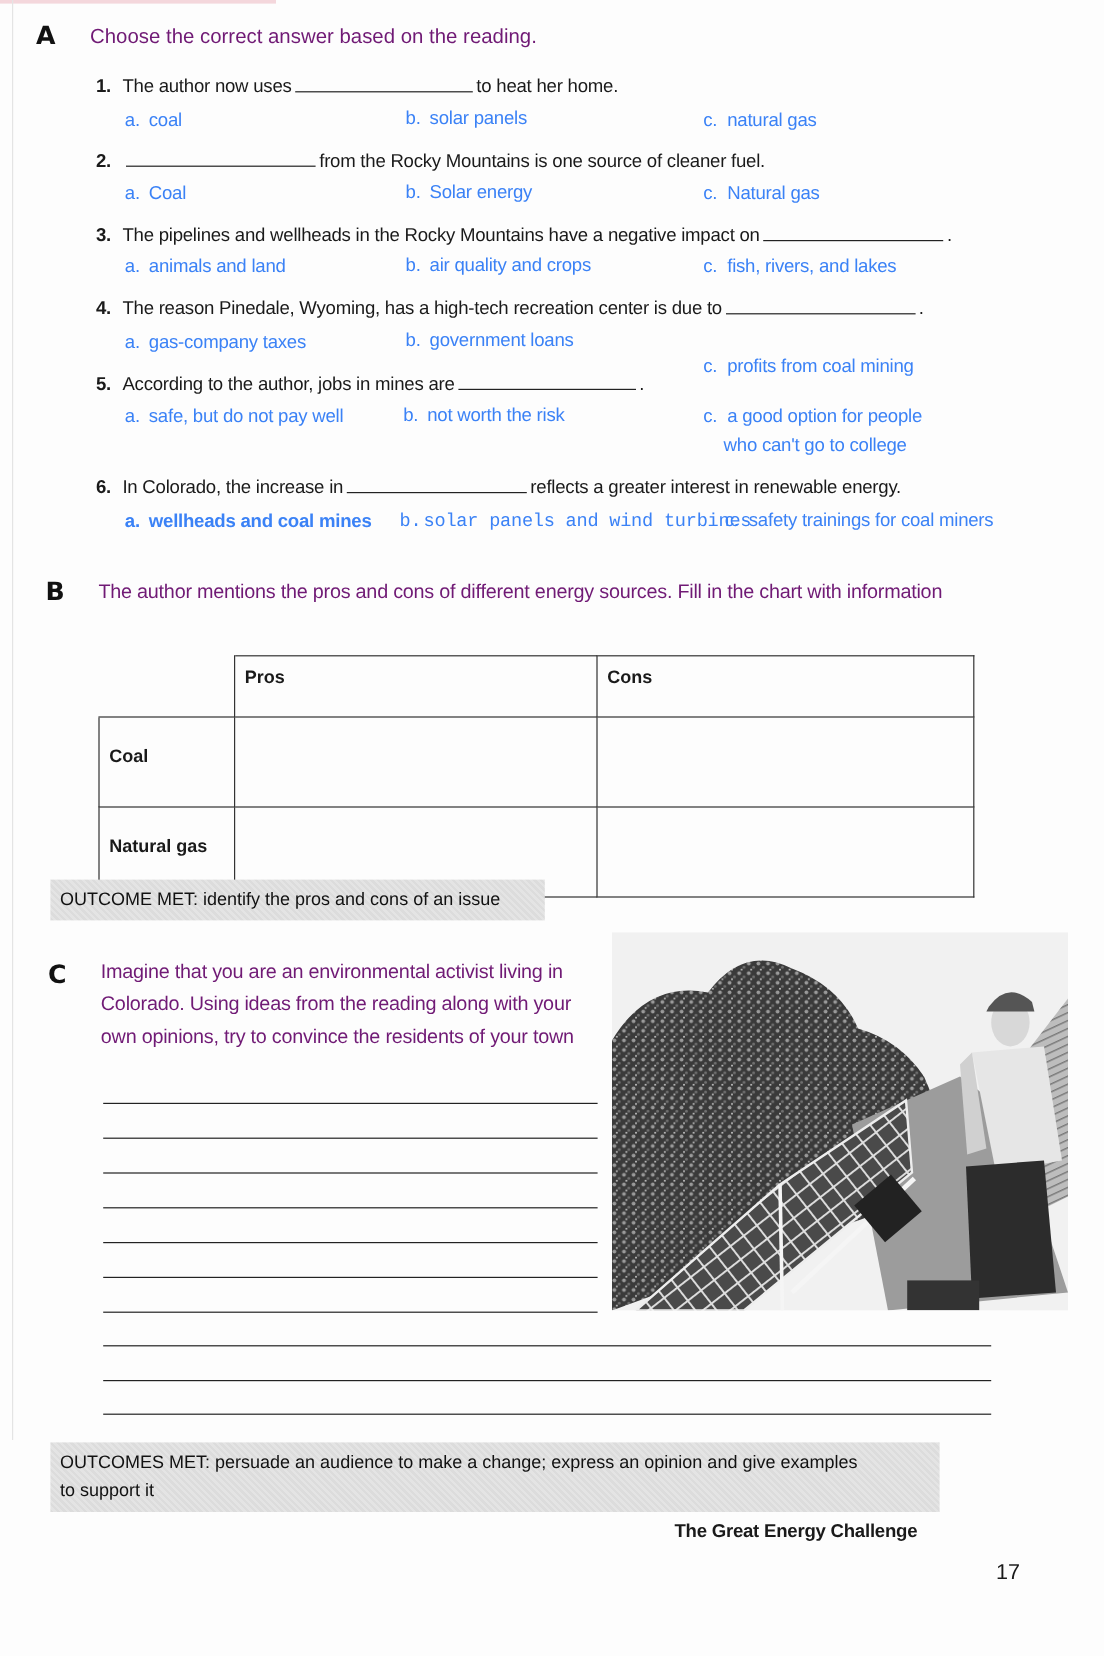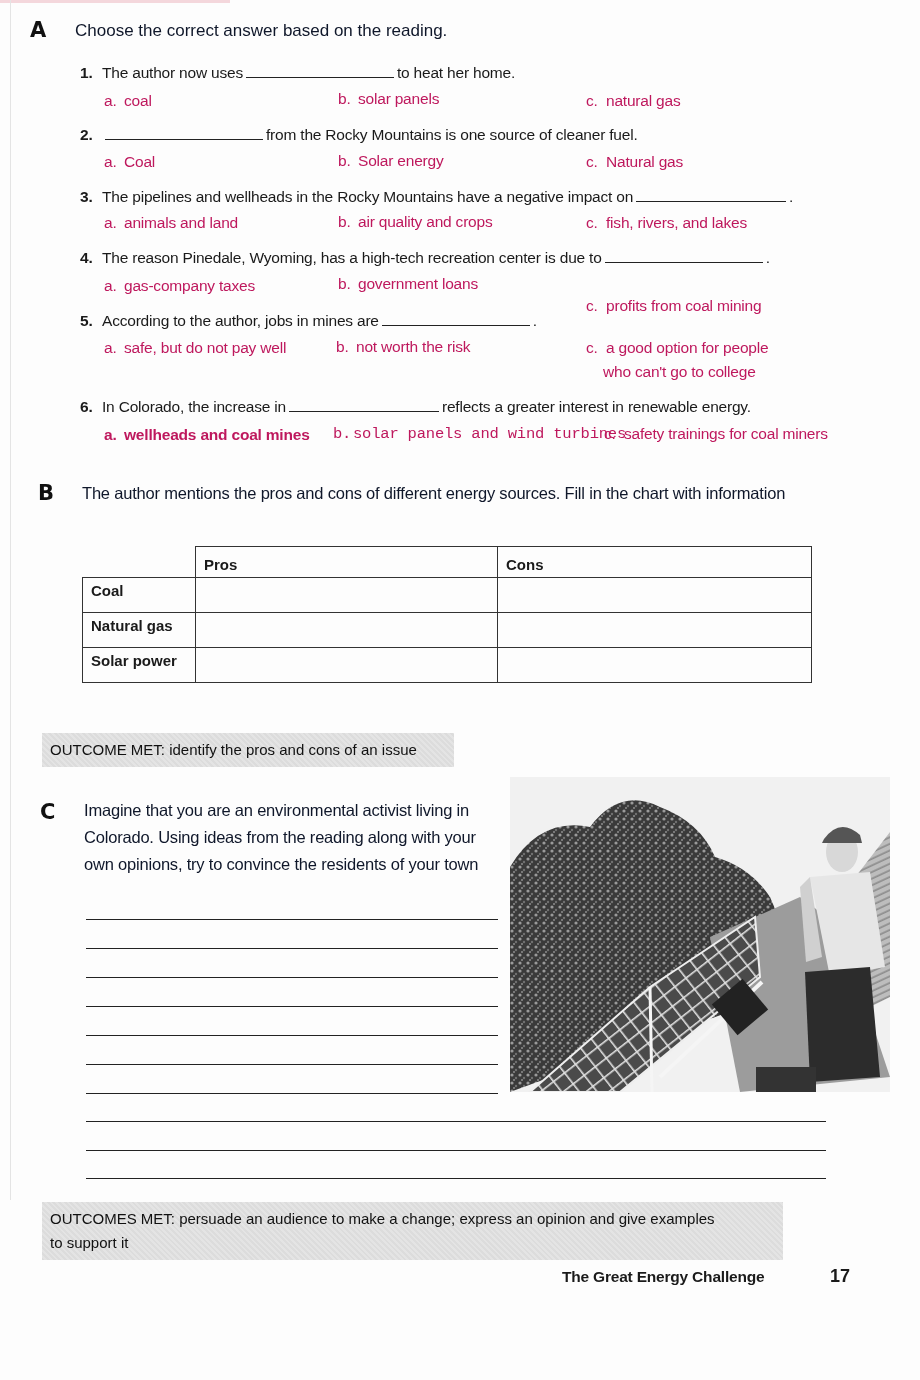--- a/index.html
+++ b/index.html
@@ -4,44 +4,44 @@
 <style>
   html, body { margin: 0; padding: 0; }
   body {
     width: 920px; height: 1380px; background: #fdfdfd; position: relative; overflow: hidden;
     font-family: "Liberation Sans", "DejaVu Sans", sans-serif; color: #1a1a1a;
   }
   .page-edge-top { position: absolute; left: 0; top: 0; width: 230px; height: 3px; background: #f4d7dc; }
   .page-edge-left { position: absolute; left: 10px; top: 0; width: 1px; height: 1200px; background: #e4e4e4; }
 
   .sec-letter { position: absolute; font-weight: bold; font-size: 21px; font-family: "DejaVu Sans", sans-serif; color: #111; }
-  .sec-instr { position: absolute; font-size: 17px; line-height: 26px; color: #0f172a; }
+  .sec-instr { position: absolute; font-size: 17px; line-height: 26px; color: #701a75; }
 
   .q { position: absolute; left: 80px; font-size: 15.5px; color: #1a1a1a; white-space: nowrap; letter-spacing: -0.2px; }
   .q .num { font-weight: bold; display: inline-block; width: 22px; }
   .blank { display: inline-block; border-bottom: 1.3px solid #222; height: 12px; vertical-align: baseline; margin: 0 3px; }
-  .opt { position: absolute; font-size: 15.5px; color: #be185d; white-space: nowrap; letter-spacing: -0.2px; }
+  .opt { position: absolute; font-size: 15.5px; color: #3b82f6; white-space: nowrap; letter-spacing: -0.2px; }
   .opt .l { display: inline-block; width: 20px; }
 
   table.chart { position: absolute; left: 82px; top: 546px; width: 730px; border-collapse: collapse; }
-  table.chart td, table.chart th { border: 1.4px solid #333; font-size: 15px; text-align: left; vertical-align: top; padding: 4px 8px; font-weight: bold; }
+  table.chart td, table.chart th { border: 1.4px solid #333; font-size: 15px; text-align: left; vertical-align: top; padding: 24px 8px; font-weight: bold; }
   table.chart th { height: 12px; padding-top: 9px; font-weight: bold; }
   table.chart th.empty { border: none; border-bottom: 1.4px solid #333; border-right: 1.4px solid #333; }
   table.chart td.row-head { width: 96px; height: 26px; }
   table.chart td.cell { font-weight: normal; }
 
   .outcome { position: absolute; background: #e3e3e3; color: #111; font-size: 15px; padding: 5px 8px; line-height: 24px;
     background-image: repeating-linear-gradient(45deg, rgba(0,0,0,0.03) 0 2px, rgba(255,255,255,0.05) 2px 4px); }
   .outcome b { font-weight: normal; }
 
   .wline { position: absolute; height: 0; border-top: 1.4px solid #222; }
 
   .photo { position: absolute; left: 510px; top: 777px; width: 380px; height: 315px; overflow: hidden; background: #f4f4f4; }
   .footer-title { position: absolute; left: 562px; top: 1268px; font-weight: bold; font-size: 15.5px; letter-spacing: -0.2px; }
-  .footer-page { position: absolute; left: 830px; top: 1266px; font-weight: bold; font-size: 18px; text-align: center; }
+  .footer-page { position: absolute; left: 830px; top: 1300px; font-weight: normal; font-size: 18px; text-align: center; }
 </style>
 </head>
 <body>
 
 <div class="page-edge-top"></div>
 <div class="page-edge-left"></div>
 
 <div class="sec-letter" style="left:30px;top:18px;">A</div>
 <div class="sec-instr" style="left:75px;top:18px;">Choose the correct answer based on the reading.</div>
 
@@ -103,25 +103,20 @@
   <tr>
     <td class="row-head">Coal</td>
     <td class="cell"></td>
     <td class="cell"></td>
   </tr>
   <tr>
     <td class="row-head">Natural gas</td>
     <td class="cell"></td>
     <td class="cell"></td>
   </tr>
-  <tr>
-    <td class="row-head">Solar power</td>
-    <td class="cell"></td>
-    <td class="cell"></td>
-  </tr>
 </tbody>
   </table>
 
 <div class="outcome" style="left:42px;top:733px;width:396px;">
   <b>OUTCOME MET:</b> <span>identify the pros and cons of an issue</span>
 </div>
 
 <div class="sec-letter" style="left:40px;top:800px;">C</div>
 <div class="sec-instr" style="left:84px;top:797px;font-size:16.5px;line-height:27px;letter-spacing:-0.2px;">
   <div>Imagine that you are an environmental activist living in</div>

